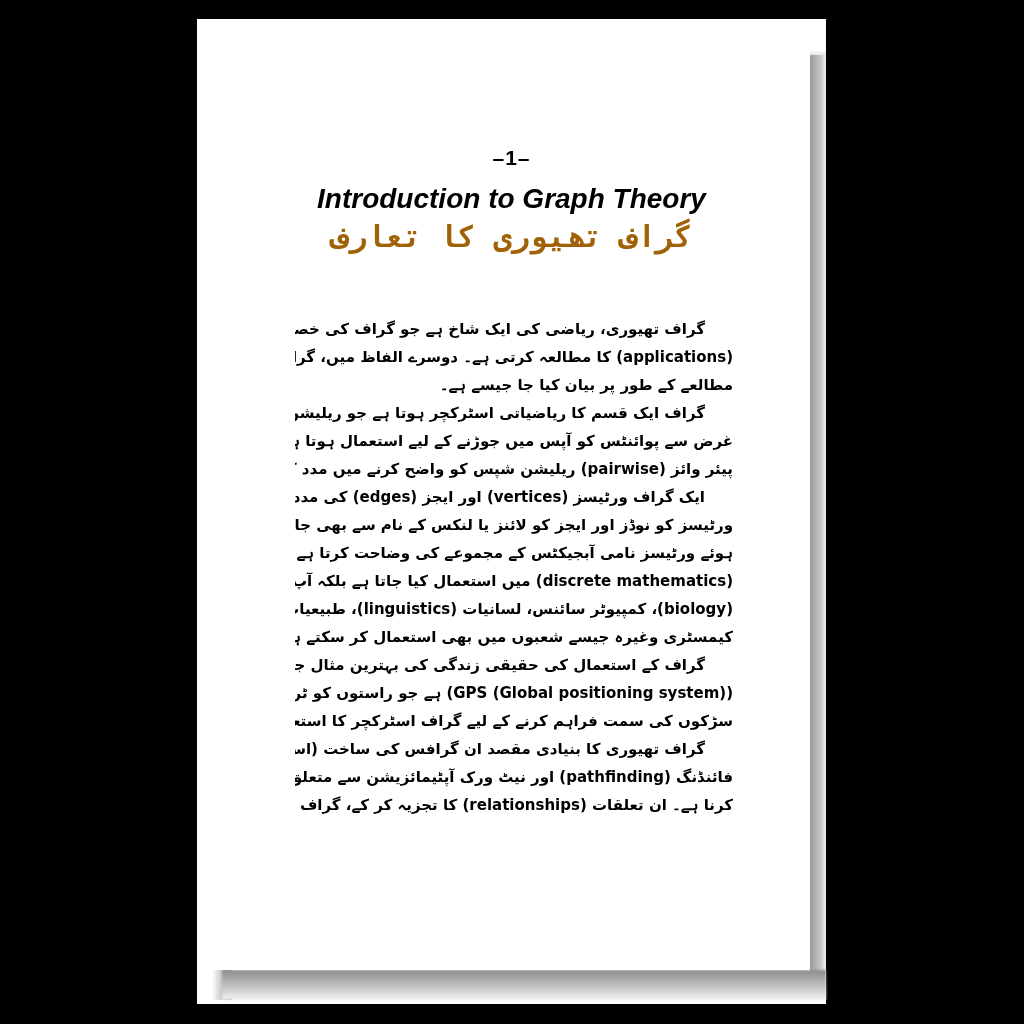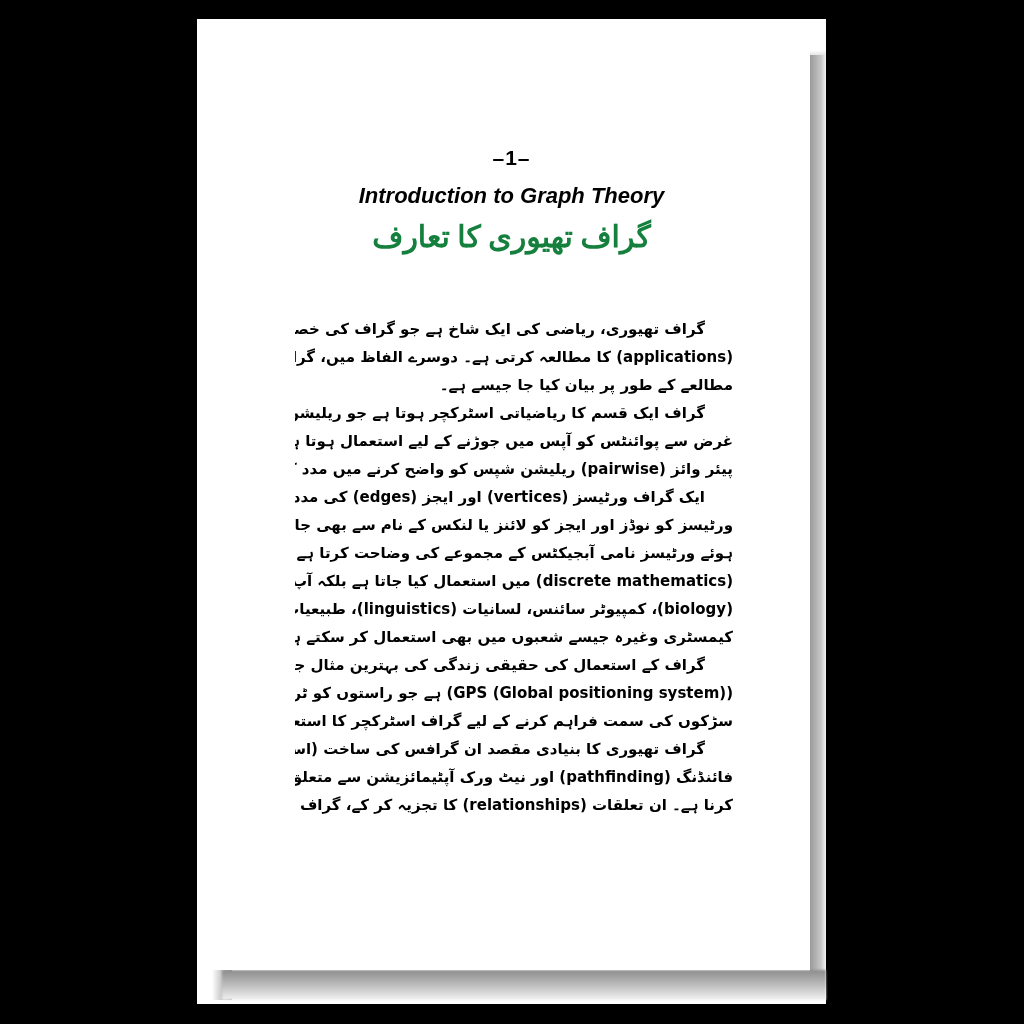--- a/index.html
+++ b/index.html
@@ -34,26 +34,26 @@
     background:#fff;
   }
   .chapter-number {
     position:absolute; left:0; width:629px; top:127px;
     text-align:center; font-family:"Liberation Sans", sans-serif;
     font-weight:bold; font-size:21px; color:#000; letter-spacing:1px;
   }
   .chapter-title-en {
     position:absolute; left:0; width:629px; top:164px;
     text-align:center; font-family:"Liberation Sans", sans-serif;
-    font-weight:bold; font-style:italic; font-size:22px; color:#000;
+    font-weight:bold; font-style:italic; font-size:28px; color:#000;
   }
   .chapter-title-ur {
     position:absolute; left:0; width:629px; top:200px;
-    text-align:center; font-family:Liberation Serif, serif;
-    font-weight:bold; font-size:30px; color:#15803d; direction:rtl;
+    text-align:center; font-family:Liberation Mono, monospace;
+    font-weight:bold; font-size:30px; color:#a16207; direction:rtl;
   }
   .body-text {
     position:absolute; left:98px; top:296px; width:438px;
     direction:rtl; text-align:justify; text-align-last:right;
     font-family:"DejaVu Sans", sans-serif; font-size:15px; line-height:28px;
     color:#000; font-weight:bold;
   }
   .line { display:block; white-space:nowrap; overflow:hidden; height:28px; }
   .line.indent { padding-right:28px; }
 </style>

